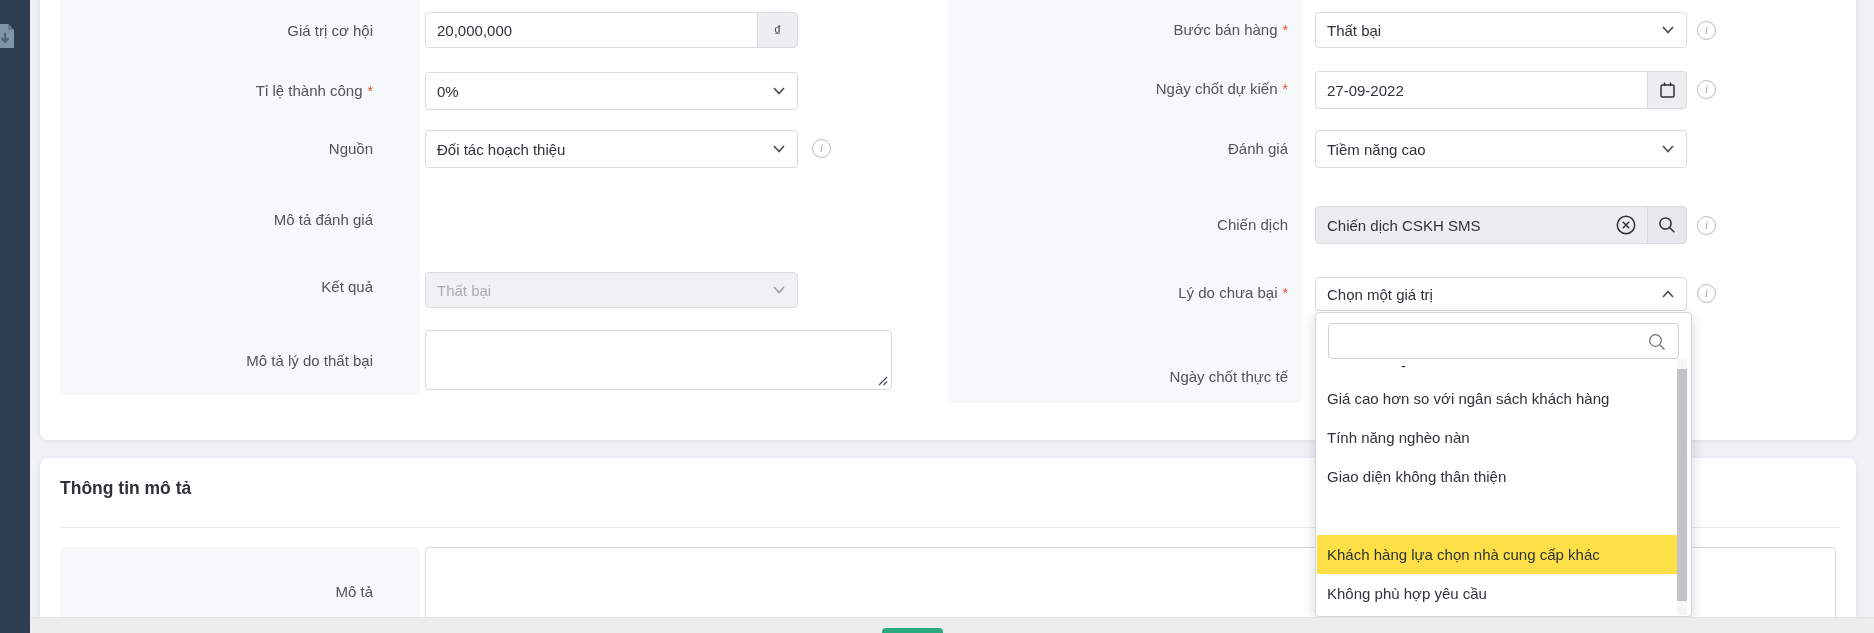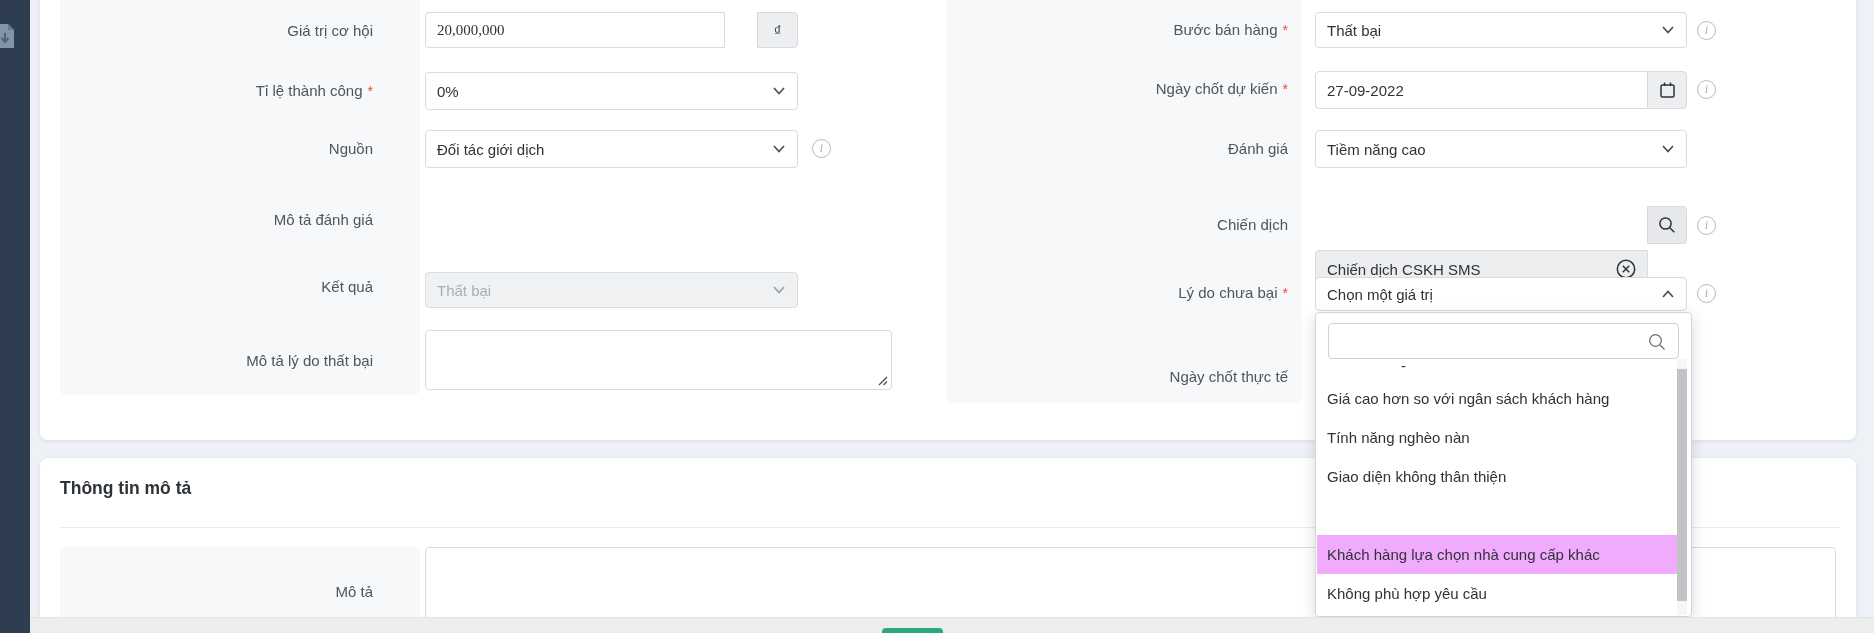--- a/index.html
+++ b/index.html
@@ -44,21 +44,21 @@
   .readonly-box{background:#ecedef;}
 
   
   #dd-panel{left:1315px;top:312px;width:375px;height:303px;background:#fff;
             border:1px solid #d2d6db;border-radius:4px;box-shadow:0 4px 14px rgba(0,0,0,.16);z-index:20;}
   #dd-search{position:absolute;left:12px;top:10px;width:351px;height:36px;
              border:1px solid #ccd1d7;border-radius:4px;box-sizing:border-box;background:#fff;}
   .dd-option{position:absolute;left:1px;width:362px;height:39px;line-height:39px;
              padding-left:10px;font-size:15px;color:#2f3338;box-sizing:border-box;
              white-space:nowrap;overflow:hidden;}
-  .dd-option.hl{background:#f0abfc;}
+  .dd-option.hl{background:#fde047;}
   #dd-clip{position:absolute;left:85px;top:44px;font-size:15px;color:#2f3338;}
   #dd-track{position:absolute;left:361px;top:46px;width:10px;height:256px;background:#f6f6f6;}
   #dd-thumb{position:absolute;left:361px;top:56px;width:10px;height:232px;background:#c1c3c6;}
 
   
   #section-title{left:60px;top:478px;font-size:17.5px;font-weight:bold;color:#2e3338;}
   #divider{left:60px;top:527px;width:1780px;height:1px;background:#e9ebee;}
   #desc-label{left:60px;top:581px;width:313px;}
   #desc-textarea{left:425px;top:547px;width:1411px;height:100px;}
 
@@ -87,36 +87,36 @@
   <div class="abs label-panel" id="left-panel"></div>
   <div class="abs label-panel" id="right-panel"></div>
 
   <div class="abs flabel llab" style="top:20px"><span>Giá trị cơ hội</span></div>
   <div class="abs flabel llab" style="top:80px"><span>Tỉ lệ thành công</span><span class="req">*</span></div>
   <div class="abs flabel llab" style="top:138px"><span>Nguồn</span></div>
   <div class="abs flabel llab" style="top:209px"><span>Mô tả đánh giá</span></div>
   <div class="abs flabel llab" style="top:276px"><span>Kết quả</span></div>
   <div class="abs flabel llab" style="top:350px"><span>Mô tả lý do thất bại</span></div>
 
-  <div class="abs box" style="left:425px;top:12px;width:300px;height:36px;border-radius:4px 0 0 4px;font-family:Liberation Serif, serif;">
+  <div class="abs box" style="left:425px;top:12px;width:333px;height:36px;border-radius:4px 0 0 4px;">
     <span class="val">20,000,000</span>
   </div>
   <div class="abs addon" style="left:757px;top:12px;width:41px;height:36px;">
     <span>₫</span>
   </div>
 
   <div class="abs box" style="left:425px;top:72px;width:373px;height:38px;">
     <span class="val">0%</span>
     <svg class="chev" viewBox="0 0 12 8">
         <polyline points="1,1 6,6.5 11,1" fill="none" stroke="#4a4f55" stroke-width="1.7"></polyline>
       </svg>
   </div>
 
   <div class="abs box" style="left:425px;top:130px;width:373px;height:38px;">
-    <span class="val">Đối tác giới dịch</span>
+    <span class="val">Đối tác hoạch thiệu</span>
     <svg class="chev" viewBox="0 0 12 8">
         <polyline points="1,1 6,6.5 11,1" fill="none" stroke="#4a4f55" stroke-width="1.7"></polyline>
       </svg>
   </div>
   <div class="abs info" style="left:812px;top:139px;">i</div>
 
 
   <div class="abs box disabled-box" style="left:425px;top:272px;width:373px;height:36px;">
     <span class="val">Thất bại</span>
     <svg class="chev" viewBox="0 0 12 8">
@@ -161,21 +161,21 @@
   </div>
   <div class="abs info" style="left:1697px;top:80px;">i</div>
 
   <div class="abs box" style="left:1315px;top:130px;width:372px;height:38px;text-align:right;">
     <span class="val">Tiềm năng cao</span>
     <svg class="chev" viewBox="0 0 12 8">
         <polyline points="1,1 6,6.5 11,1" fill="none" stroke="#4a4f55" stroke-width="1.7"></polyline>
       </svg>
   </div>
 
-  <div class="abs box readonly-box" style="left:1315px;top:206px;width:333px;height:38px;border-radius:4px 0 0 4px;margin-top:44px;">
+  <div class="abs box readonly-box" style="left:1315px;top:206px;width:333px;height:38px;border-radius:4px 0 0 4px;">
     <span class="val">Chiến dịch CSKH SMS</span>
     <svg style="position:absolute;right:10px;top:50%;margin-top:-11px;" width="22" height="22" viewBox="0 0 22 22">
       <circle cx="11" cy="11" r="8.7" fill="none" stroke="#2f3338" stroke-width="1.5"></circle>
       <line x1="7.8" y1="7.8" x2="14.2" y2="14.2" stroke="#2f3338" stroke-width="1.5"></line>
       <line x1="14.2" y1="7.8" x2="7.8" y2="14.2" stroke="#2f3338" stroke-width="1.5"></line>
     </svg>
   </div>
   <div class="abs addon" style="left:1647px;top:206px;width:40px;height:38px;background:#e6e8eb;">
     <svg width="18" height="18" viewBox="0 0 18 18">
       <circle cx="7.5" cy="7.5" r="5.6" fill="none" stroke="#2f3338" stroke-width="1.5"></circle>

